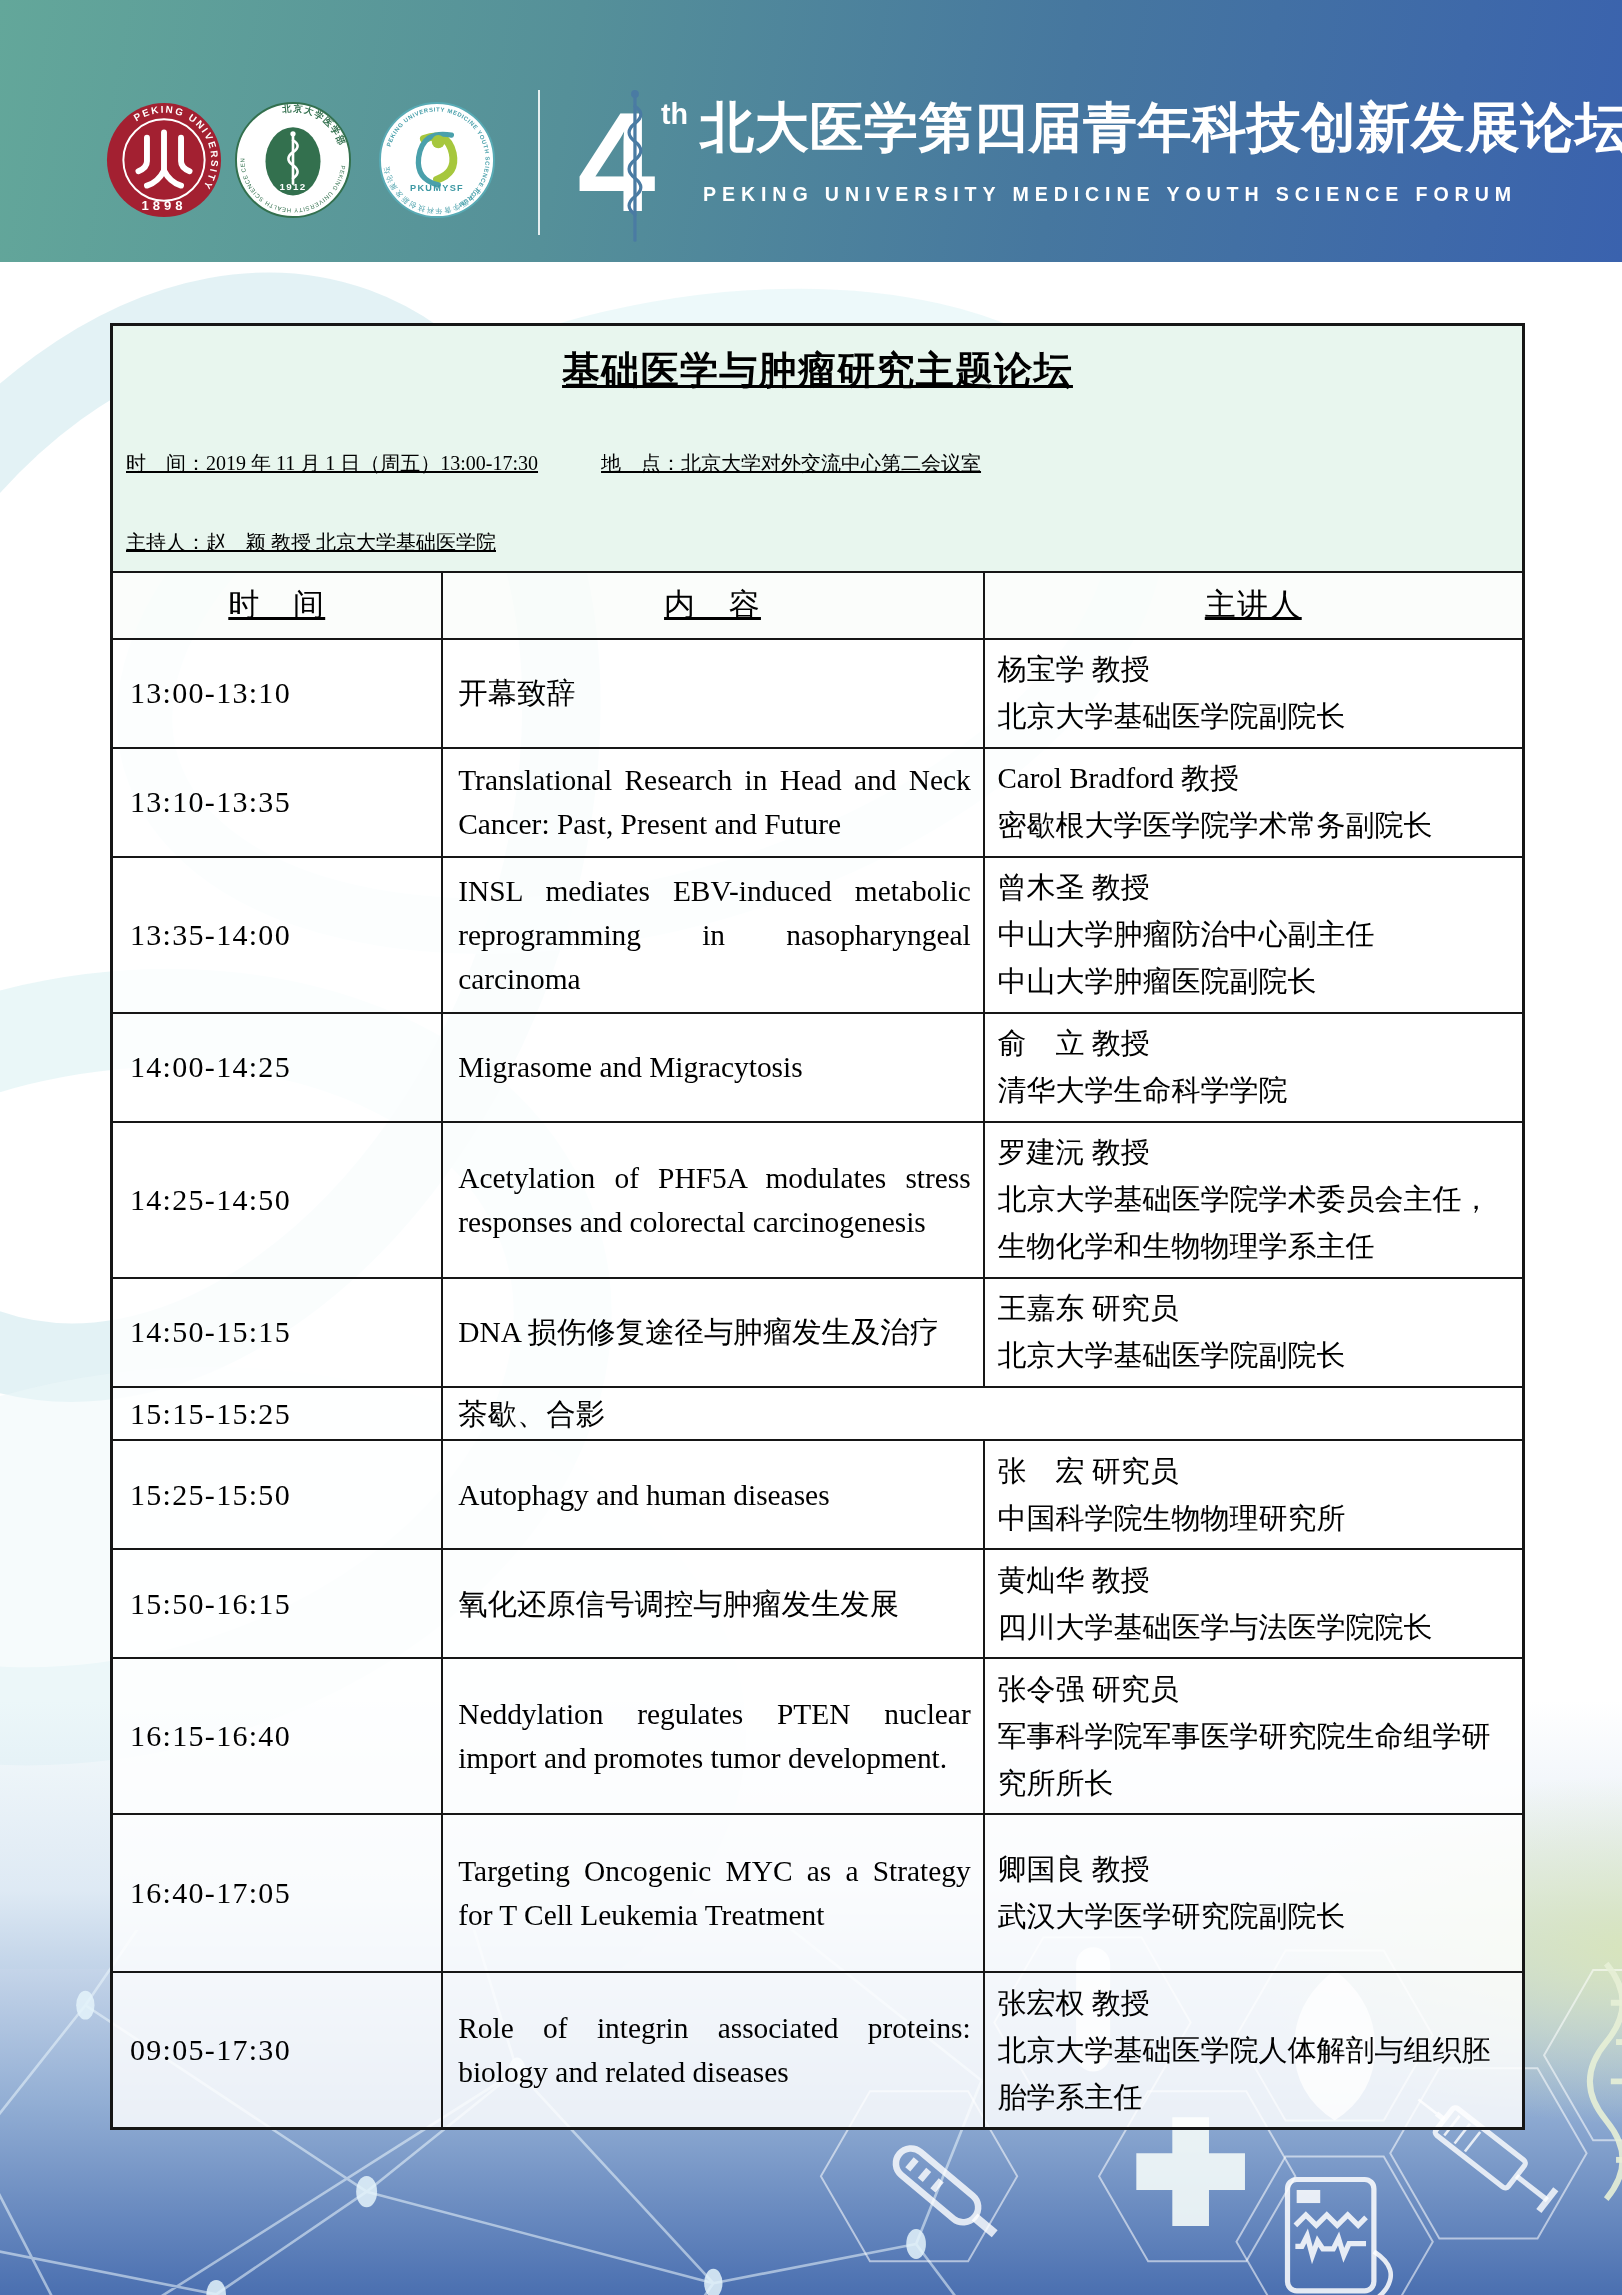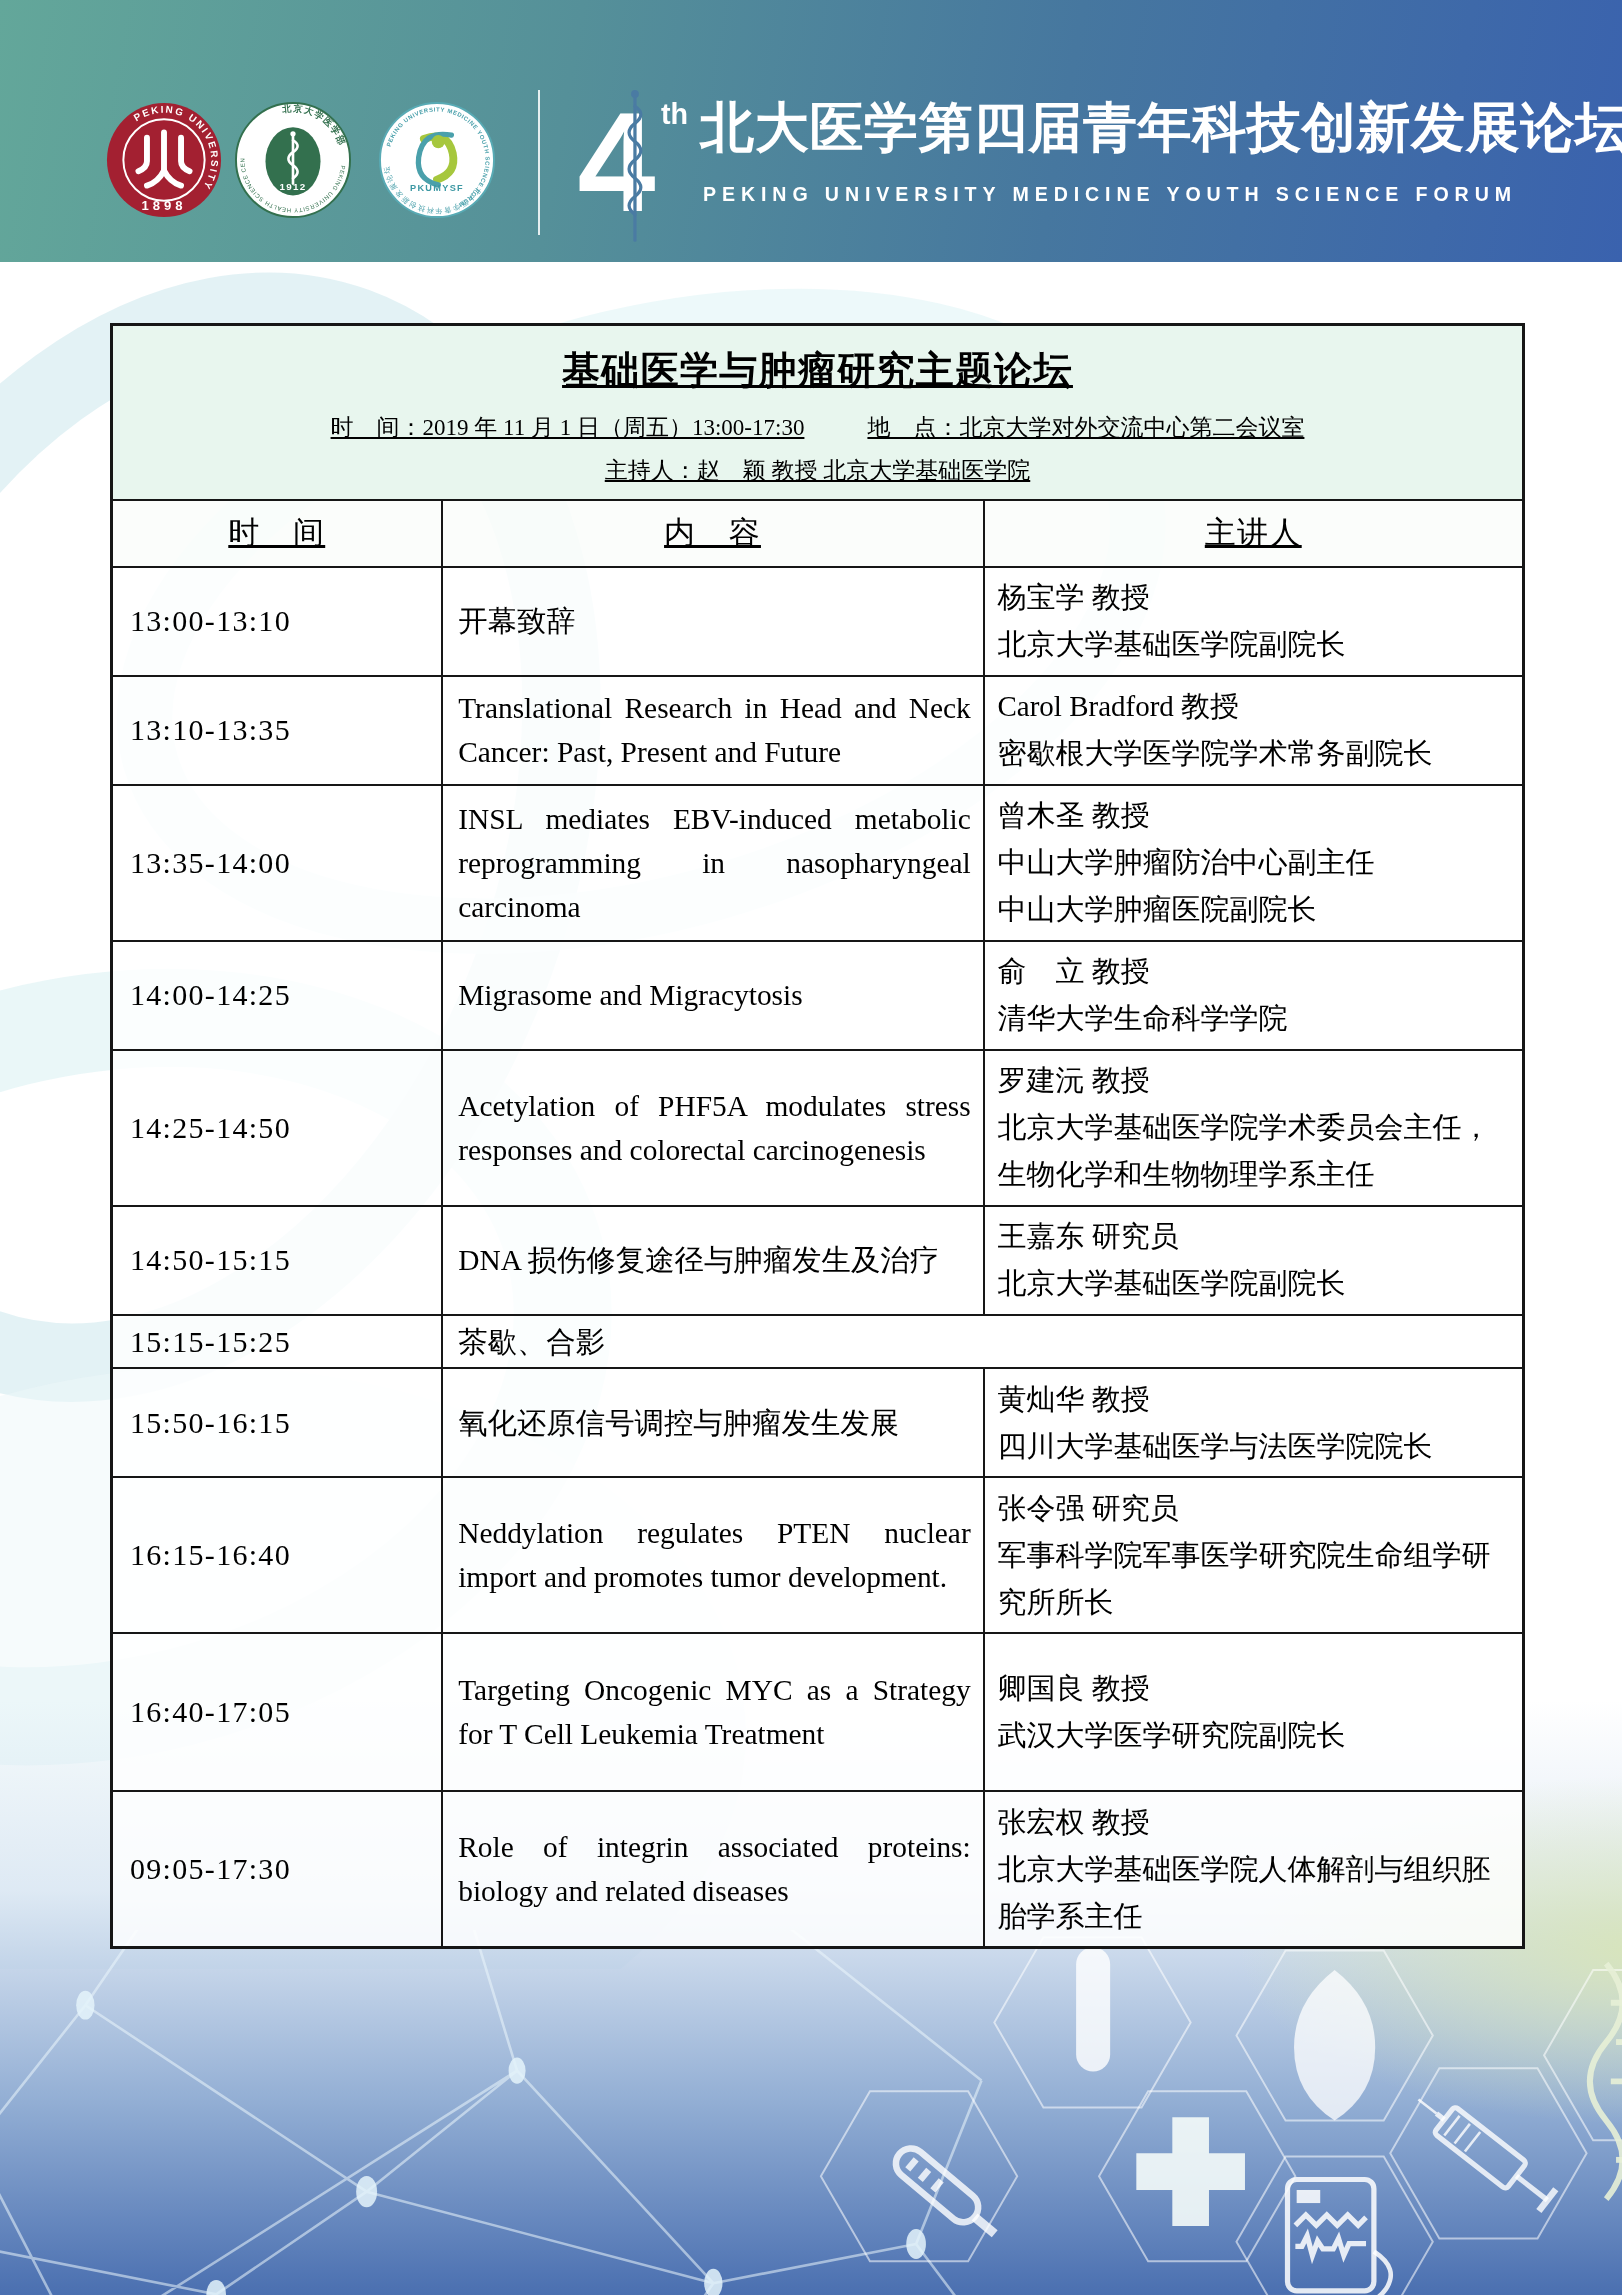--- a/index.html
+++ b/index.html
@@ -60,21 +60,21 @@
   table.agenda{border:3.3px solid #161616;}
   .head-block{
     background:#e8f6ee;
     padding:9.2px 13px 6.5px 13px;
     text-decoration:underline;
   }
   .forum-title{
     text-align:center;font-weight:bold;font-size:38px;line-height:71px;
     letter-spacing:1.3px;
   }
-  .info-line{font-size:23px;line-height:43px;text-align:center;white-space:nowrap;}
+  .info-line{font-size:20px;line-height:43px;text-align:left;white-space:nowrap;margin-top:36px;}
   .info-gap{display:inline-block;width:63px;}
   th.col-h{
     background:rgba(250,253,251,.88);
     font-weight:bold;font-size:31px;text-align:center;height:63px;
     letter-spacing:1.3px;
     text-decoration:underline;
   }
   td.c-time{
     background:rgba(255,255,255,.82);
     font-size:30px;padding-left:17px;letter-spacing:1.3px;text-align:left;
@@ -329,20 +329,28 @@
         <td class="c-speaker">
           <div class="spk-line">王嘉东 研究员</div>
           <div class="spk-line">北京大学基础医学院副院长</div>
         </td>
       </tr>
       <tr style="height: 50px;">
         <td class="c-time">15:15-15:25</td>
         <td class="c-content" colspan="2">茶歇、合影</td>
       </tr>
       <tr style="height: 99px;">
+        <td class="c-time">15:25-15:50</td>
+        <td class="c-content en">Autophagy and human diseases</td>
+        <td class="c-speaker">
+          <div class="spk-line">张　宏 研究员</div>
+          <div class="spk-line">中国科学院生物物理研究所</div>
+        </td>
+      </tr>
+      <tr style="height: 99px;">
         <td class="c-time">15:50-16:15</td>
         <td class="c-content">氧化还原信号调控与肿瘤发生发展</td>
         <td class="c-speaker">
           <div class="spk-line">黄灿华 教授</div>
           <div class="spk-line">四川大学基础医学与法医学院院长</div>
         </td>
       </tr>
       <tr style="height: 147px;">
         <td class="c-time">16:15-16:40</td>
         <td class="c-content en">Neddylation regulates PTEN nuclear import and promotes tumor development.</td>

